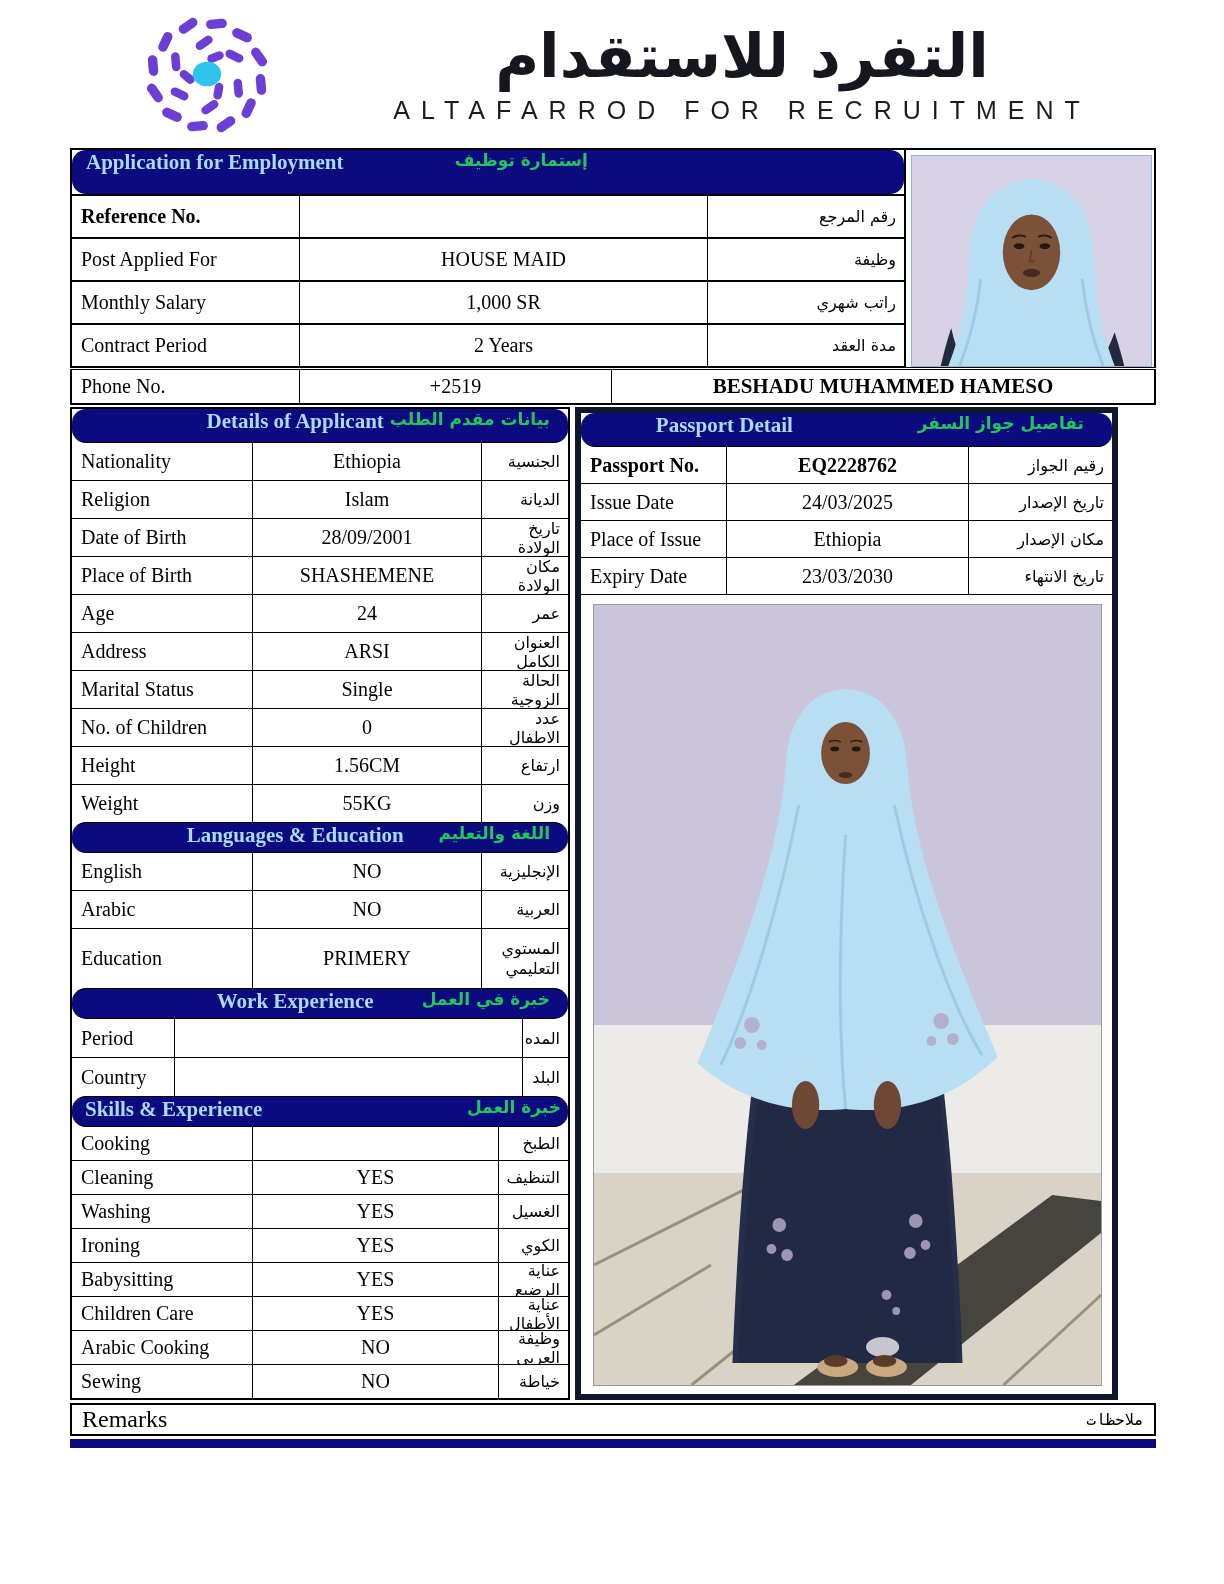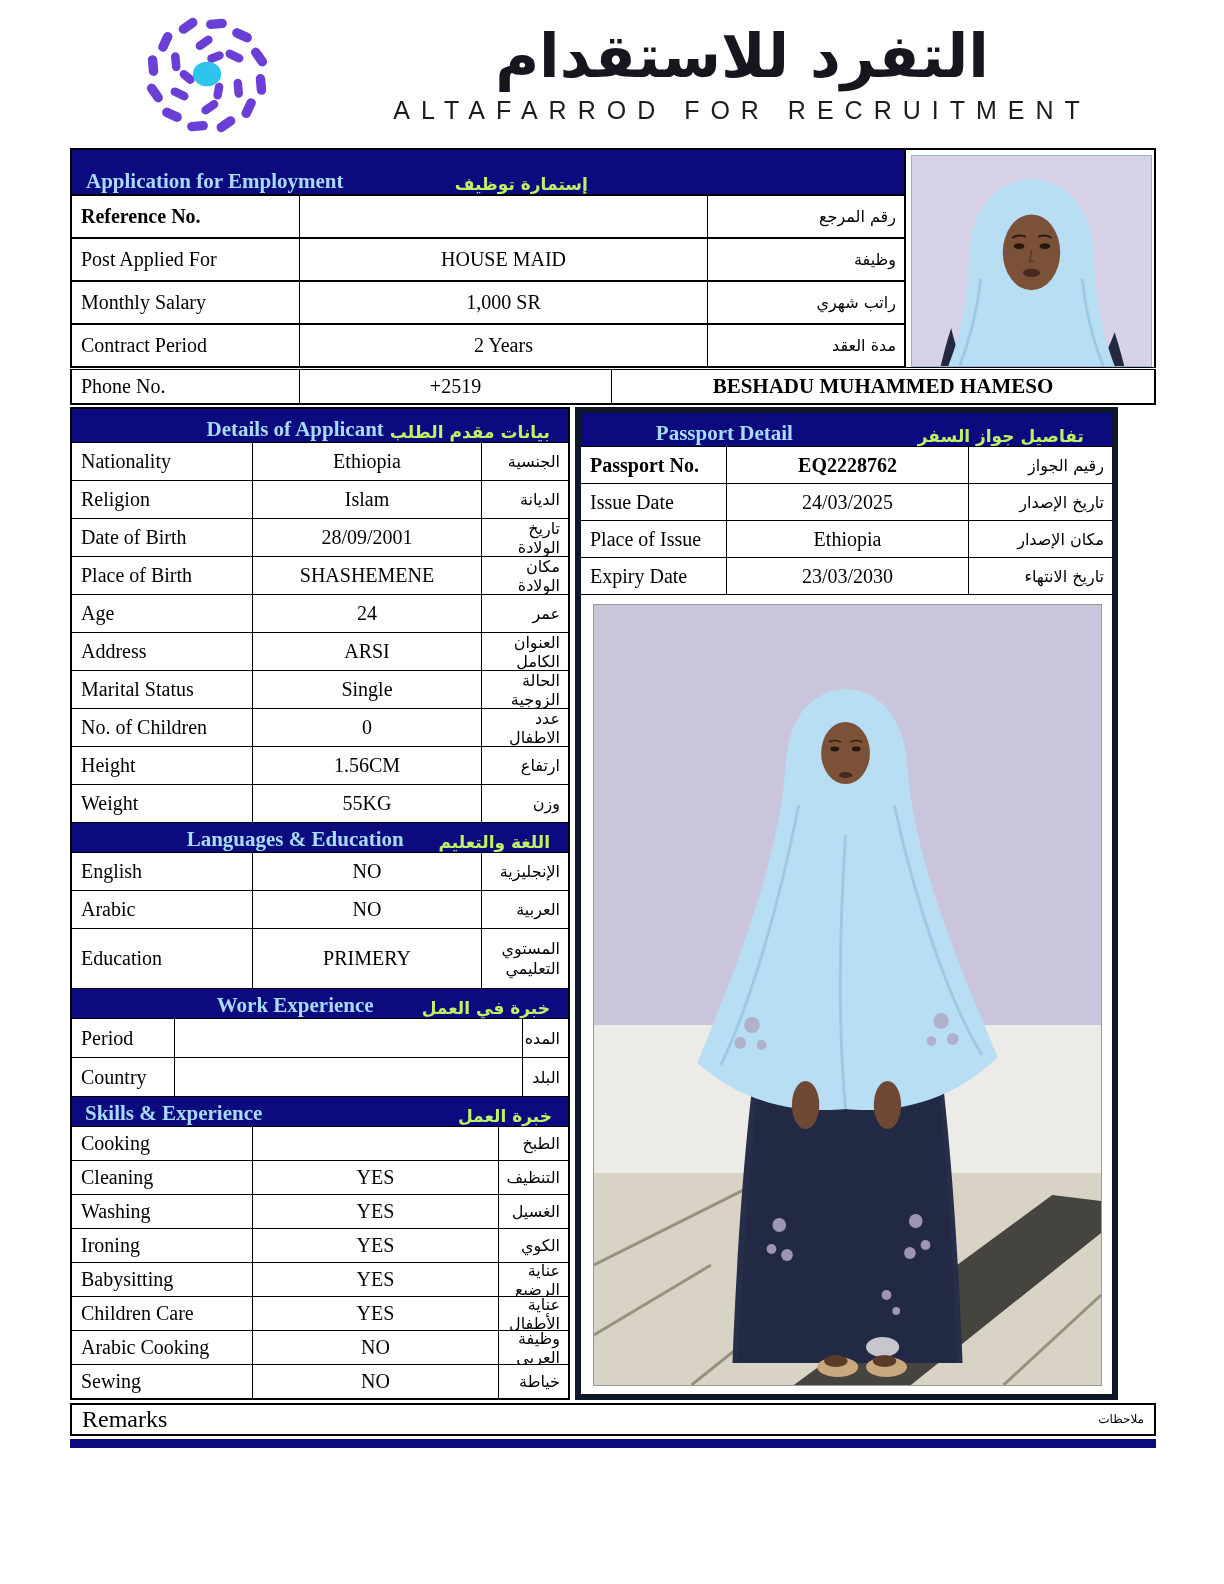--- a/index.html
+++ b/index.html
@@ -8,24 +8,24 @@
   
   .brand{display:flex;align-items:center;padding:8px 70px 6px 108px;height:148px;box-sizing:border-box;}
   .brand-logo{width:198px;height:142px;flex:0 0 auto;}
   .brand-text{flex:1;text-align:center;padding-left:24px;}
   .brand-ar{font-family:"DejaVu Sans",sans-serif;font-weight:bold;font-size:60px;line-height:1.05;
             color:#16161f;direction:rtl;}
   .brand-en{font-family:"Liberation Sans",sans-serif;font-size:25px;letter-spacing:11px;color:#1c1c1c;margin-top:8px;}
   
   .form{margin-left:70px;width:1086px;box-sizing:border-box;}
   .sec-header{background:#0b0b7f;color:#a9dbf8;font-weight:bold;position:relative;
-              display:flex;align-items:flex-end;box-sizing:border-box;}
+              display:flex;align-items:flex-start;box-sizing:border-box;border-radius:14px;}
   .sec-header .hdr-en{font-size:21px;}
   .sec-header .hdr-ar{font-family:"DejaVu Sans",sans-serif;font-size:17px;font-weight:bold;
-                      color:#bef264;direction:rtl;}
+                      color:#22c55e;direction:rtl;}
   .cell{display:flex;align-items:center;box-sizing:border-box;font-size:20px;overflow:hidden;}
   .cell-label{padding-left:9px;}
   .cell-value{justify-content:center;text-align:left;}
   .cell-ar{font-family:"DejaVu Sans",sans-serif;font-size:16px;direction:rtl;justify-content:flex-start;
            padding-right:8px;text-align:right;}
   .bold .cell-label,.bold .cell-value{font-weight:bold;}
   
   .top-section{display:flex;}
   .top-left{width:836px;border:2px solid #000;box-sizing:border-box;}
   .app-header{height:44px;}
@@ -46,21 +46,21 @@
   
   .middle{display:flex;margin-top:2px;}
   .col-left{width:500px;border:2px solid #000;box-sizing:border-box;}
   .col-right{width:543px;margin-left:5px;border:6px solid #0f172a;box-sizing:border-box;
              display:flex;flex-direction:column;}
   .hdr-center .hdr-en{position:absolute;left:45%;transform:translateX(-50%);}
   .hdr-center .hdr-ar{position:absolute;right:18px;}
   .details-header{height:34px;border-bottom:1.5px solid #000;}
   .lang-header,.work-header,.skills-header{height:31px;border-top:1.5px solid #000;border-bottom:1.5px solid #000;}
   .skills-header .hdr-en{margin-left:13px;}
-  .skills-header .hdr-ar{position:absolute;right:16px;margin-left:8px;}
+  .skills-header .hdr-ar{position:absolute;right:7px;margin-left:8px;}
   .d-row{display:grid;grid-template-columns:181px 229px 1fr;height:37px;}
   .d-row + .d-row{border-top:1px solid #000;}
   .d-row .cell{border-right:1px solid #000;}
   .d-row .cell:last-child{border-right:none;}
   .lang-grid .d-row:last-child{height:59px;}
   .lang-grid .d-row:last-child .cell-ar{line-height:1.25;}
   .w-row{display:grid;grid-template-columns:103px 348px 1fr;height:38px;}
   .w-row + .w-row{border-top:1px solid #000;}
   .w-row .cell{border-right:1px solid #000;}
   .w-row .cell:last-child{border-right:none;}
@@ -75,21 +75,21 @@
   .p-row .cell:last-child{border-right:none;}
   .passport-header{height:34px;border-bottom:1.5px solid #000;}
   .passport-header .hdr-en{position:absolute;left:27%;transform:translateX(-50%);}
   .passport-header .hdr-ar{position:absolute;right:28px;}
   .photo-cell-large{flex:1;border-top:1.5px solid #000;padding:9px 12px 10px 12px;box-sizing:border-box;}
   .photo-cell-large svg{width:100%;height:100%;border:1px solid #9a9a9a;display:block;}
   
   .remarks-row{margin-top:3px;border:2px solid #000;height:33px;display:flex;align-items:center;
                justify-content:space-between;padding:0 10px;box-sizing:border-box;}
   .remarks-en{font-size:24px;}
-  .remarks-ar{font-family:Liberation Serif, serif;font-size:12px;direction:rtl;}
+  .remarks-ar{font-family:Liberation Mono, monospace;font-size:16px;direction:rtl;}
   .bottom-bar{margin-top:3px;height:9px;background:#0b0b7f;}
 </style>
 </head>
 <body>
 
 <div class="page">
 
   <header class="brand">
     <svg class="brand-logo" viewBox="0 0 200 150">
       <g fill="#6b3fd6">

